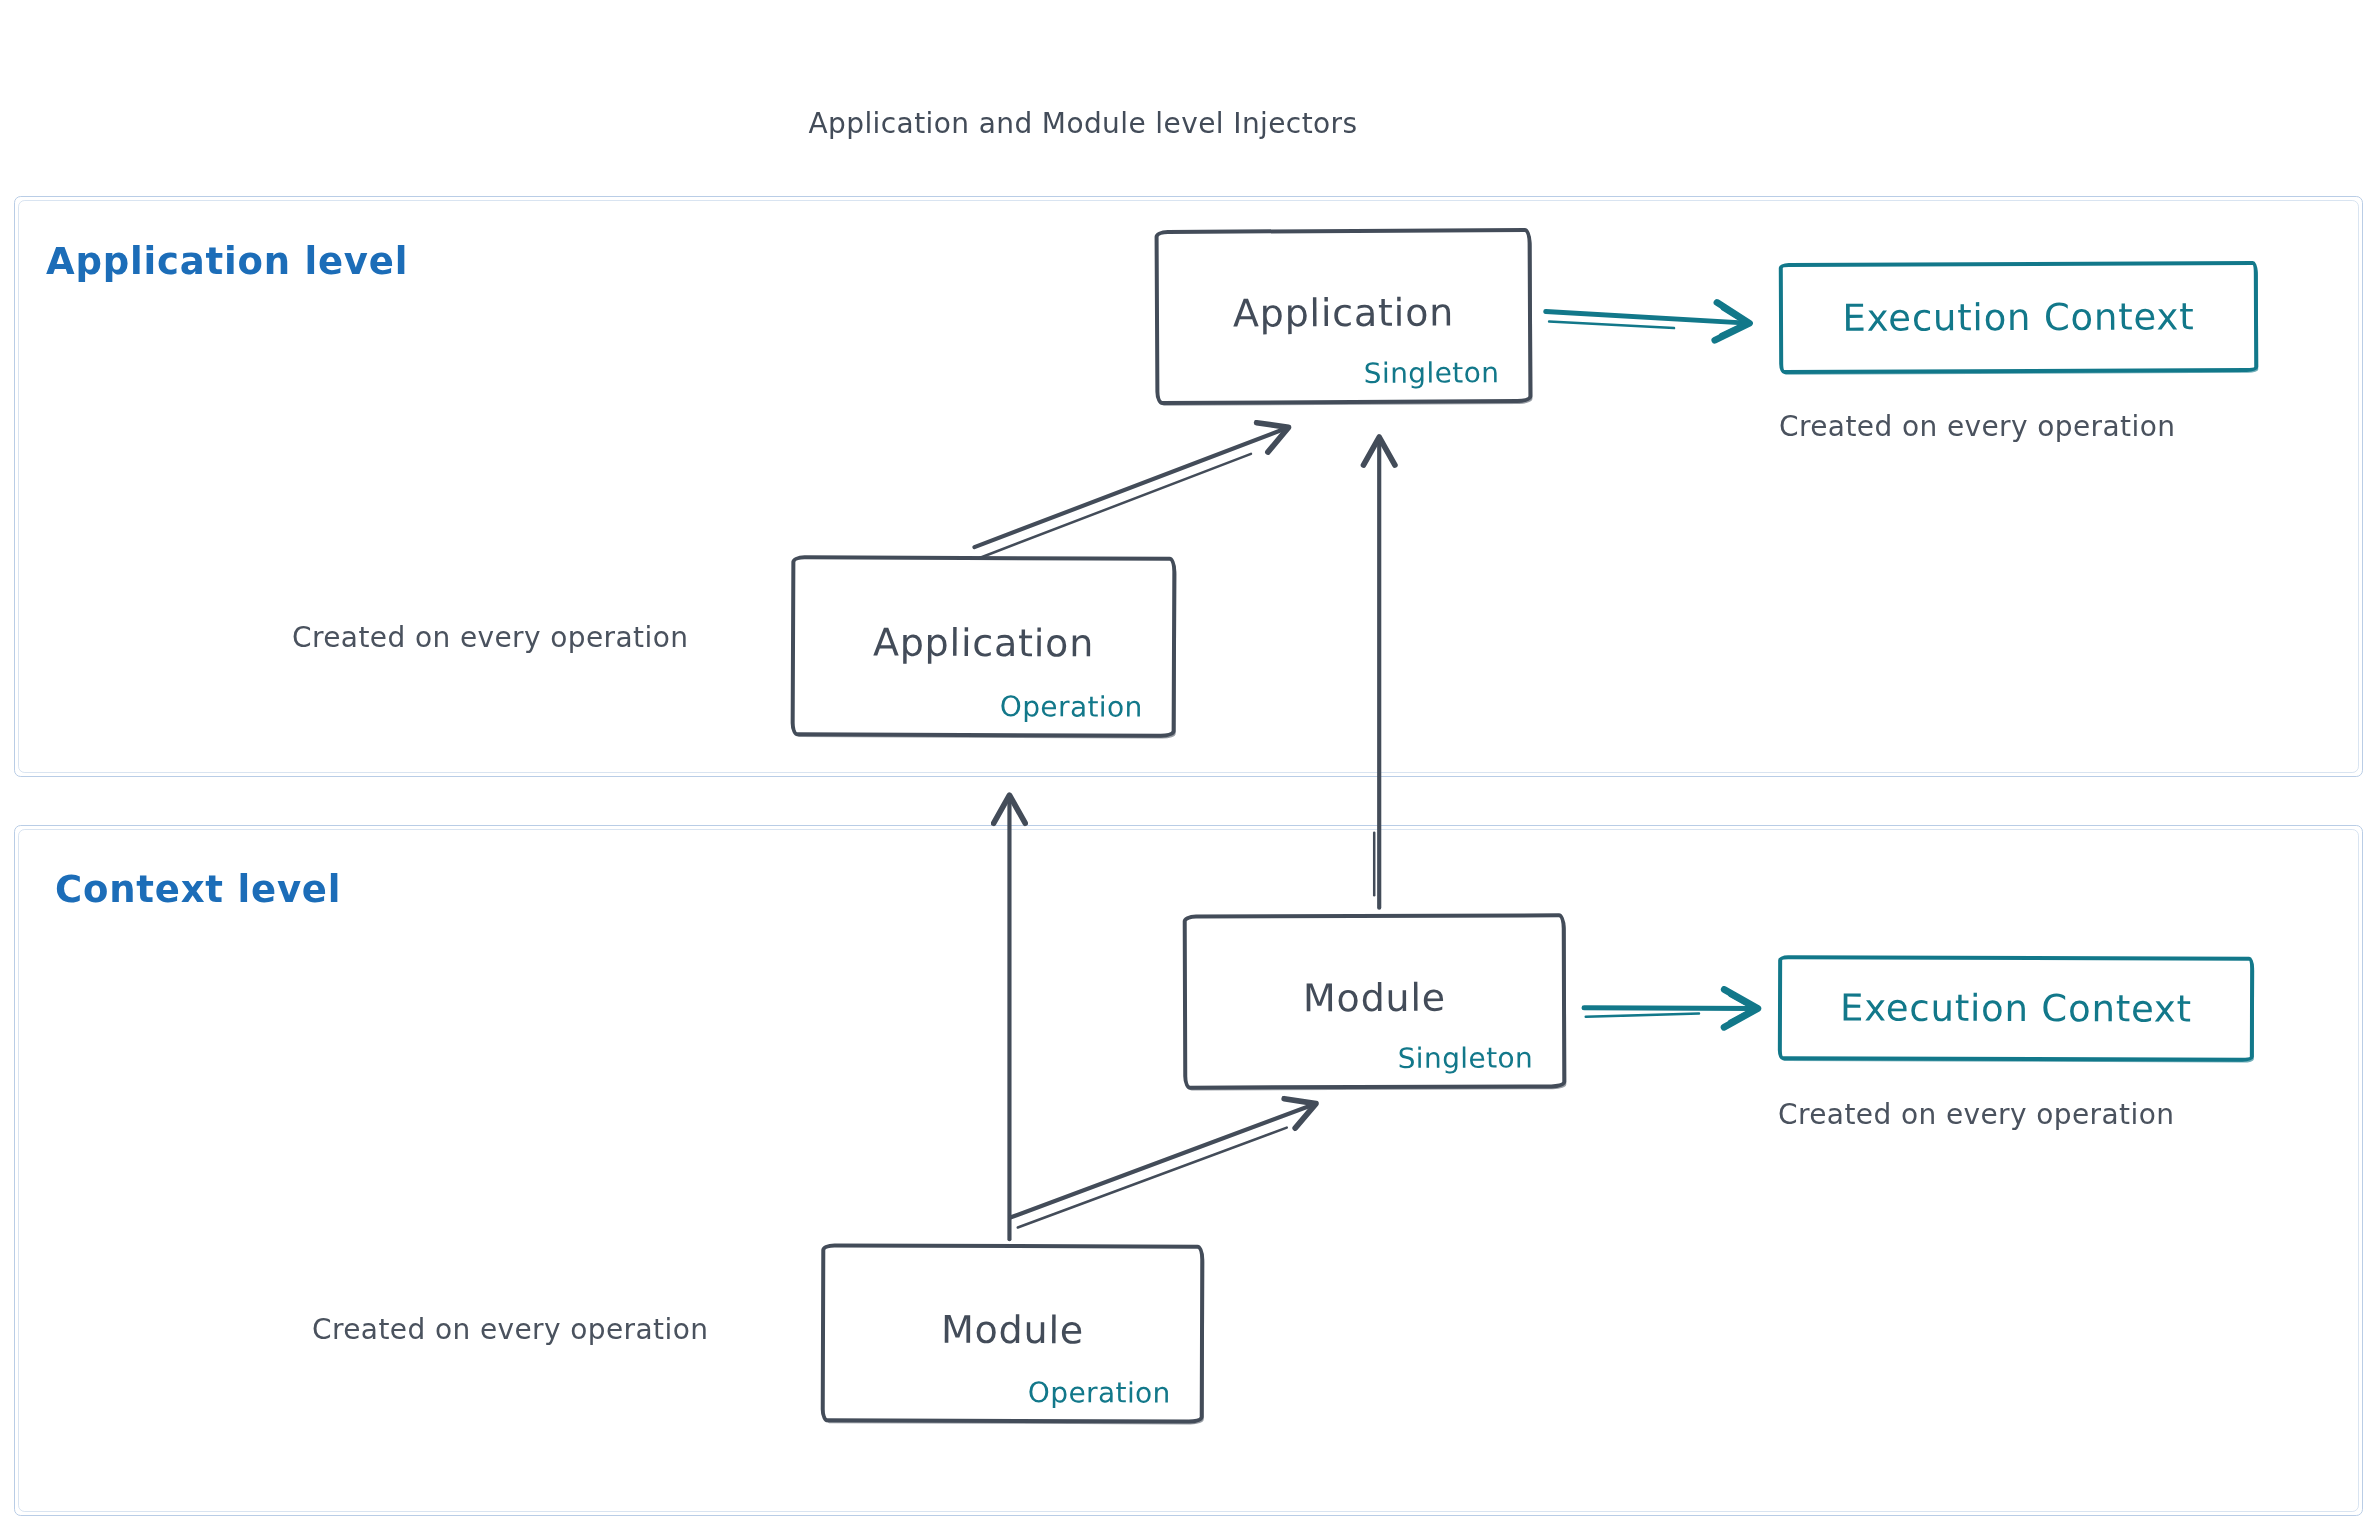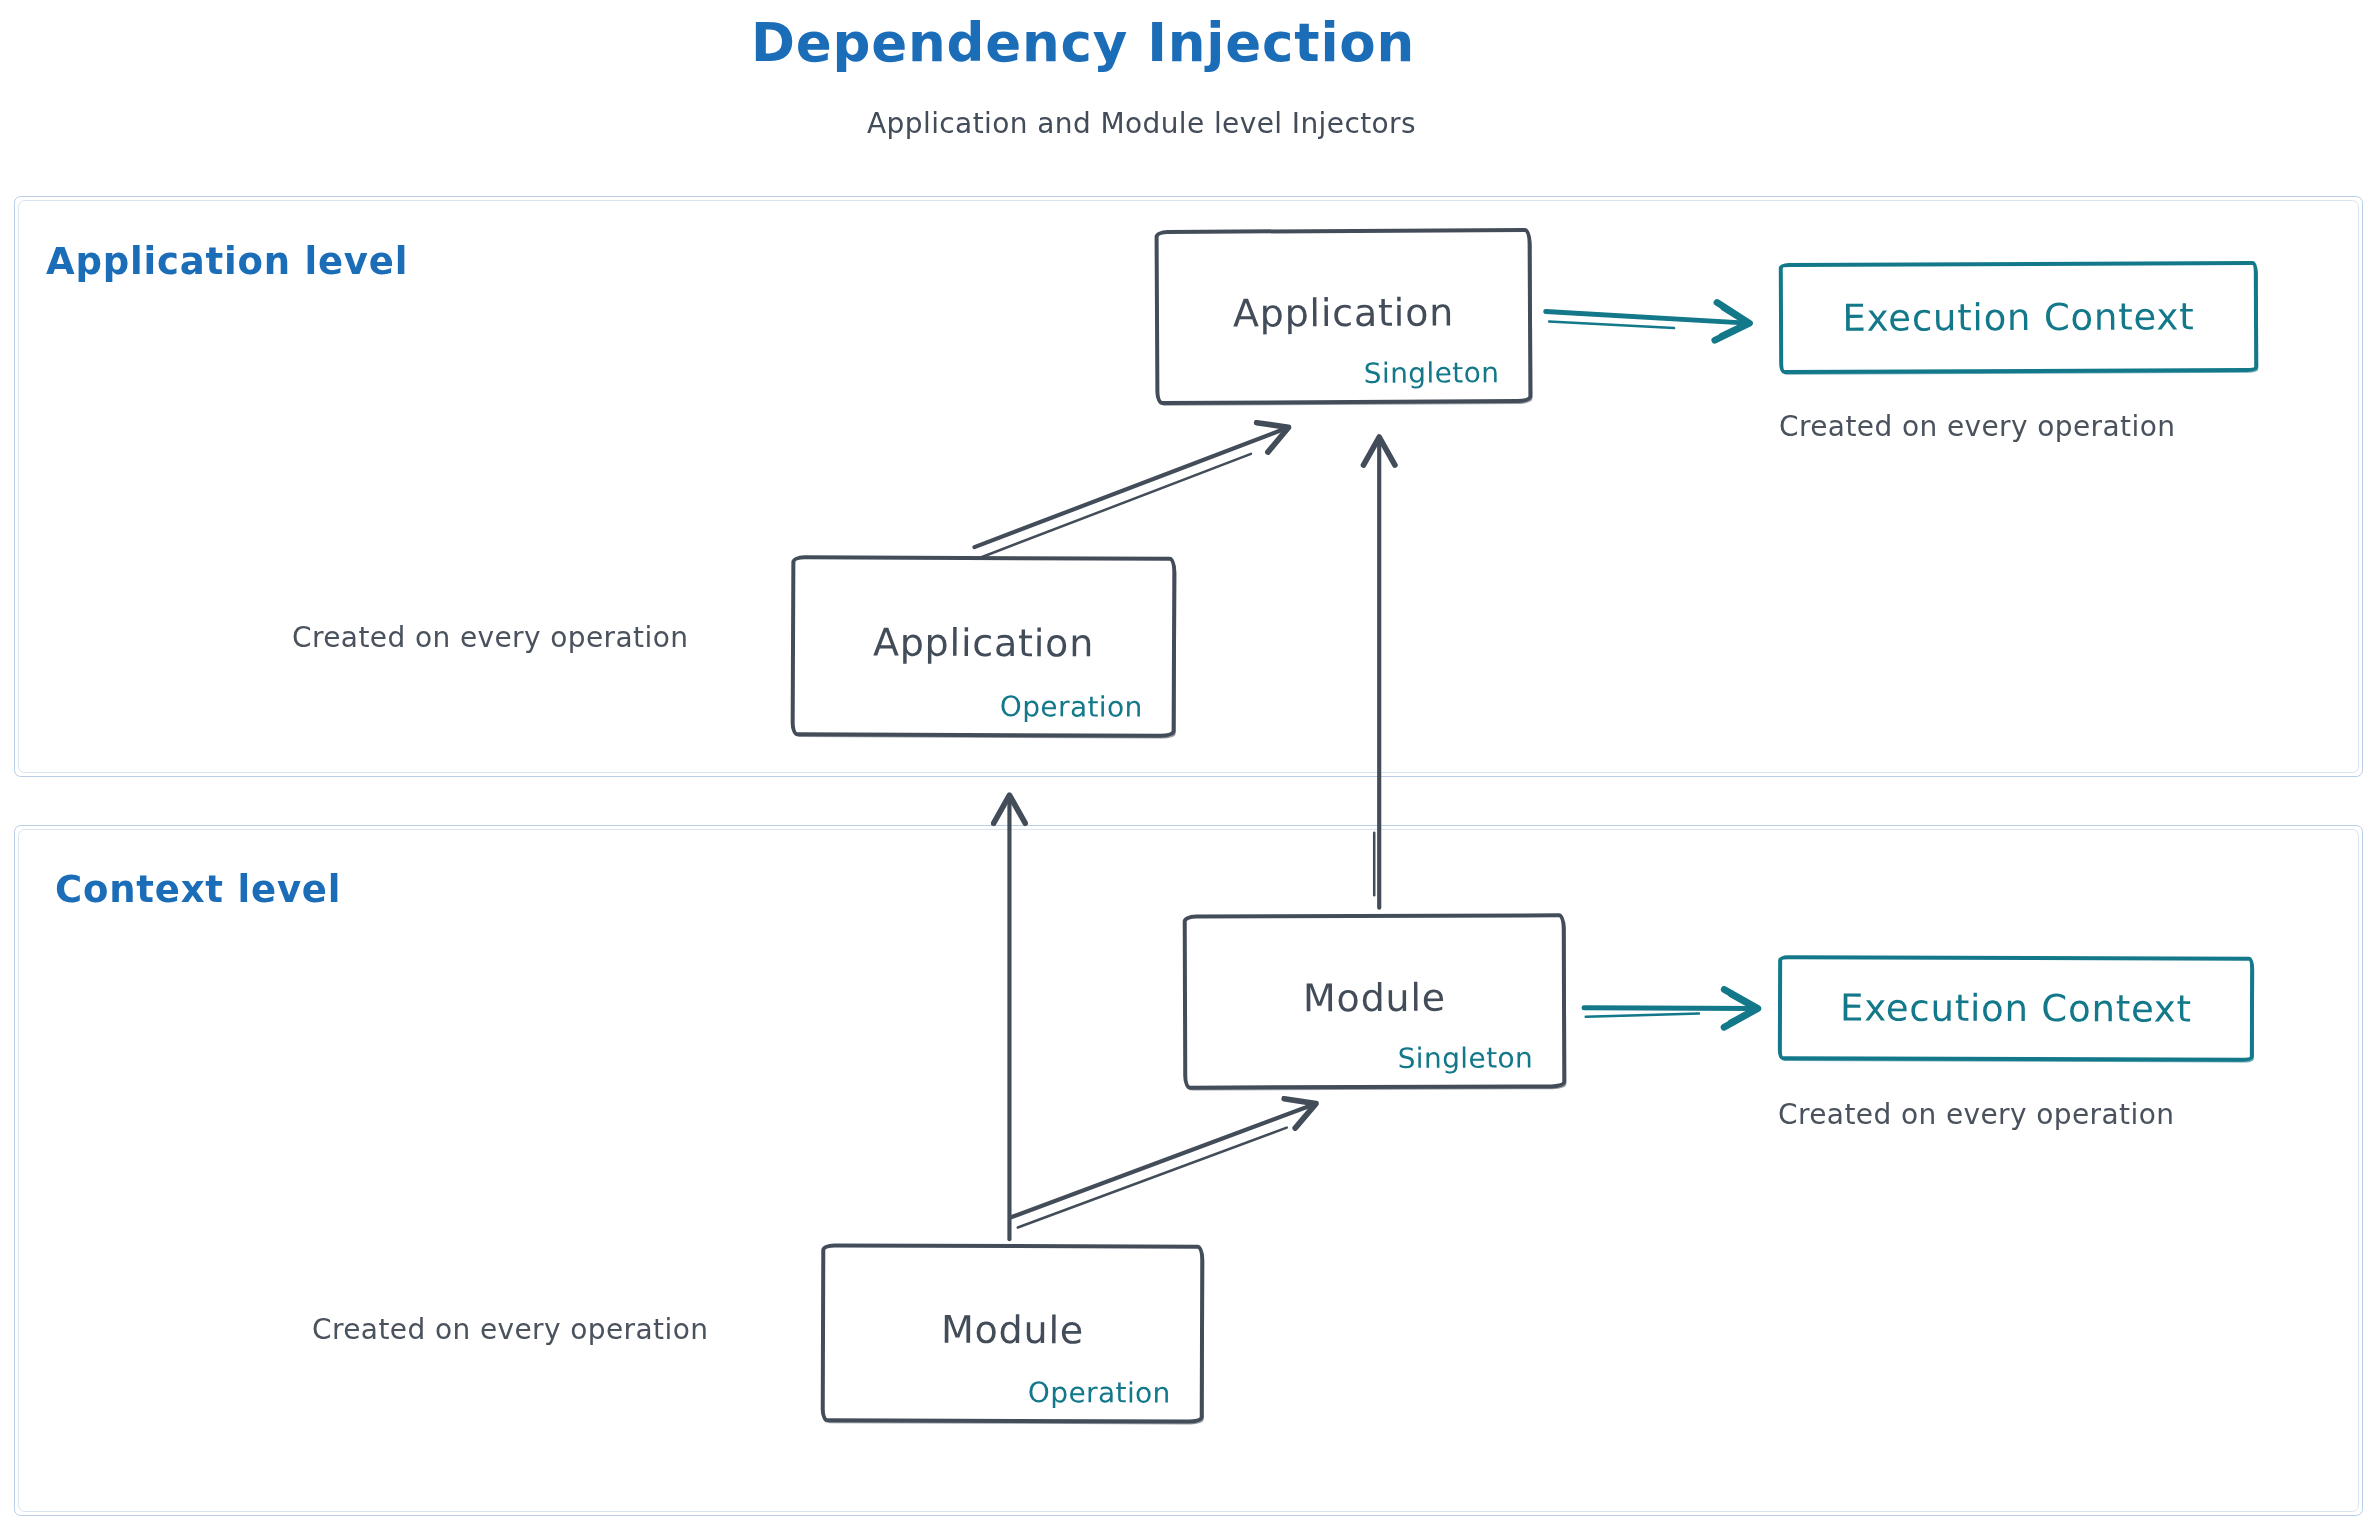--- a/index.html
+++ b/index.html
@@ -11,21 +11,21 @@
   }
   *{margin:0;padding:0;box-sizing:border-box;}
   body{background:#ffffff;font-family:"DejaVu Sans","Liberation Sans",sans-serif;}
   #canvas{position:relative;width:2377px;height:1534px;background:#fff;overflow:hidden;}
 
   .title{
     position:absolute;left:750px;top:11.7px;width:666px;text-align:center;
     font-size:53px;font-weight:700;color:var(--blue);letter-spacing:0.8px;
   }
   .subtitle{
-    position:absolute;left:750px;top:107px;width:666px;text-align:right;
+    position:absolute;left:750px;top:107px;width:666px;text-align:center;
     font-size:28px;font-weight:500;color:var(--dark);letter-spacing:0.4px;
   }
 
   .level-container{
     position:absolute;background:transparent;
     border:1.7px solid var(--frame);border-radius:6.7px;
   }
   .level-container.app{left:14px;top:196px;width:2349px;height:581px;}
   .level-container.module{left:14px;top:825px;width:2349px;height:691px;}
   .level-container .inner-line{
@@ -80,21 +80,20 @@
 
   #arrows{position:absolute;left:0;top:0;width:2377px;height:1534px;pointer-events:none;}
   .stroke-dark{stroke:var(--dark);}
   .stroke-teal{stroke:var(--teal);}
 </style>
 </head>
 <body>
 
 <div id="canvas">
 
-  <div class="title">Dependency Injection</div>
   <div class="subtitle">Application and Module level Injectors</div>
 
   <div class="level-container app">
     <div class="inner-line"></div>
   </div>
   <div class="section-label app">Application level</div>
 
   <div class="level-container module">
     <div class="inner-line"></div>
   </div>

